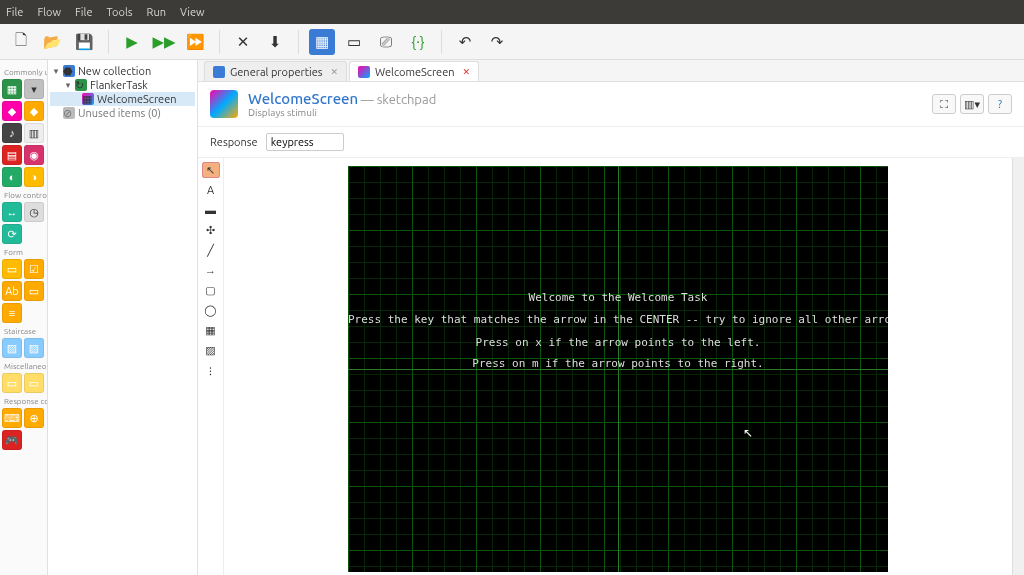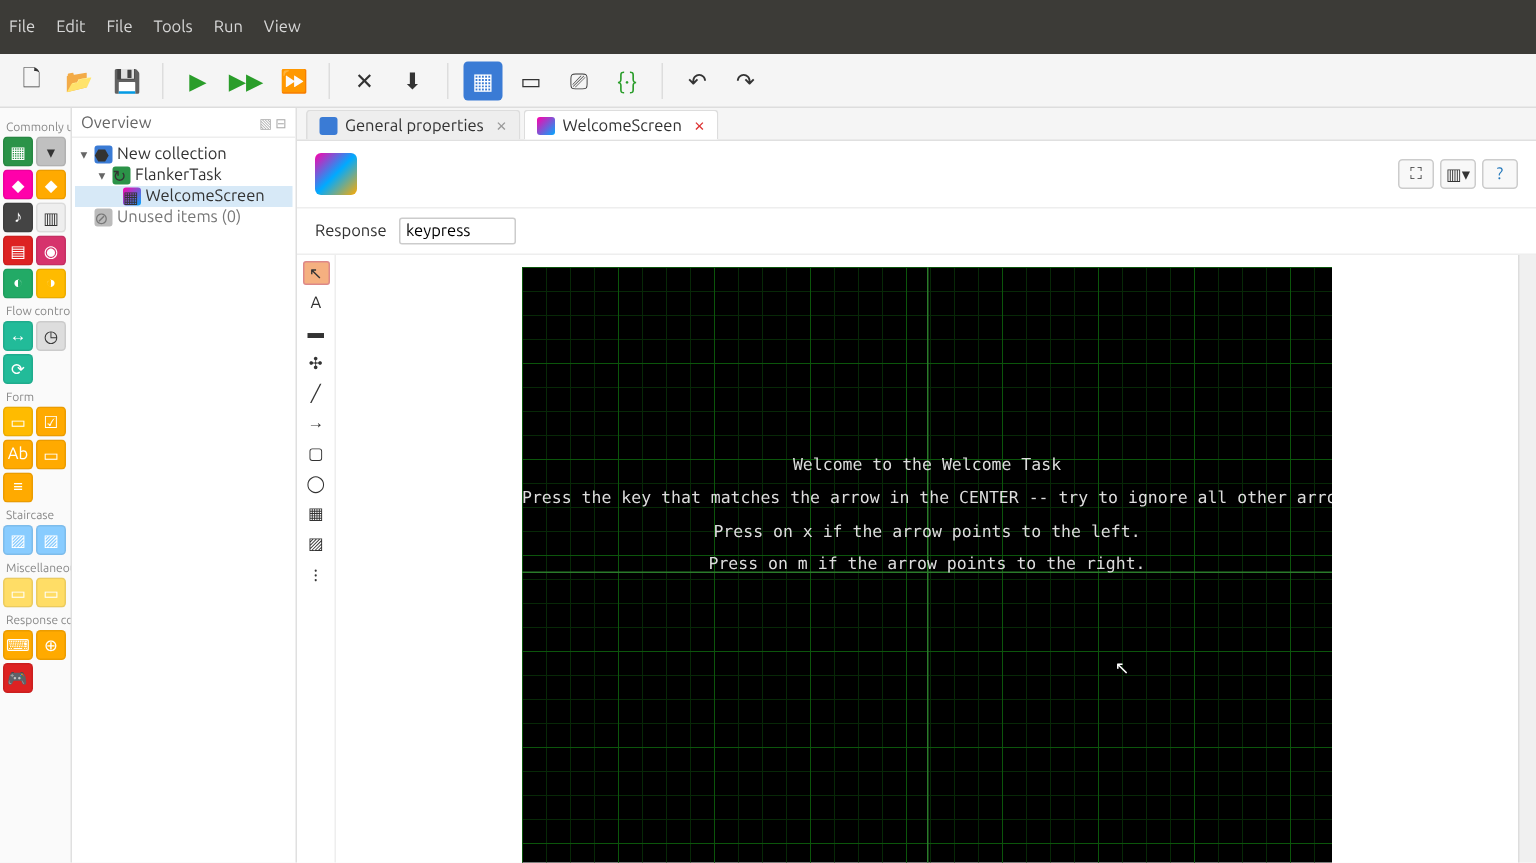--- a/index.html
+++ b/index.html
@@ -1,17 +1,17 @@
 <!DOCTYPE html>
 <html><head>
 <meta charset="utf-8">
 <style>
 *{box-sizing:border-box;margin:0;padding:0;font-family:Ubuntu,"Segoe UI",sans-serif;font-size:11px}
 body{width:1024px;height:575px;background:#f0f0f0;overflow:hidden;color:#333}
-.menubar{height:36px;background:#3c3b37;color:#d6d6d6;display:flex;align-items:center;padding:0 6px;gap:14px;font-size:12px}
+.menubar{height:24px;background:#3c3b37;color:#d6d6d6;display:flex;align-items:center;padding:0 6px;gap:14px;font-size:12px}
 .menubar span{cursor:pointer}
 .toolbar{height:36px;background:#f5f5f5;border-bottom:1px solid #ddd;display:flex;align-items:center;padding:0 8px;gap:6px}
 .tbtn{width:26px;height:26px;display:flex;align-items:center;justify-content:center;border-radius:3px;cursor:pointer;font-size:15px}
 .sep{width:1px;height:24px;background:#ddd;margin:0 4px}
 .main{display:flex;height:calc(100% - 58px)}
 .palette{width:48px;background:#fafafa;border-right:1px solid #e0e0e0;padding:4px 2px;overflow:hidden}
 .palette .hdr{font-size:8px;color:#888;margin:4px 0 2px 2px;white-space:nowrap}
 .prow{display:flex;gap:2px;margin-bottom:2px}
 .pitem{width:20px;height:20px;border-radius:3px;display:flex;align-items:center;justify-content:center;font-size:11px;cursor:grab;border:1px solid rgba(0,0,0,.08)}
 .overview{width:150px;background:#fff;border-right:1px solid #e0e0e0;display:flex;flex-direction:column}
@@ -52,21 +52,21 @@
 .centh{position:absolute;top:50%;left:0;height:1px;width:100%;background:#2a7a2a}
 .stxt{position:absolute;width:100%;text-align:center;color:#ddd;font-family:"DejaVu Sans Mono",monospace;font-size:11px;white-space:nowrap}
 .cursor{position:absolute;color:#fff;font-size:12px}
 .scrollbar{width:12px;background:#f0f0f0;border-left:1px solid #ddd}
 </style>
 </head>
 <body>
 
 <div class="menubar">
   <span>File</span>
-  <span>Edit</span>
+  <span>Flow</span>
   <span>File</span>
   <span>Tools</span>
   <span>Run</span>
   <span>View</span>
 </div>
 
 <div class="toolbar">
   <div class="tbtn">🗋</div>
   <div class="tbtn">📂</div>
   <div class="tbtn">💾</div>
@@ -145,24 +145,20 @@
       <div class="prow">
         <div class="pitem" style="background: rgb(255, 170, 0); color: rgb(255, 255, 255);">⌨</div>
         <div class="pitem" style="background: rgb(255, 170, 0); color: rgb(255, 255, 255);">⊕</div>
       </div>
       <div class="prow">
         <div class="pitem" style="background: rgb(221, 34, 34); color: rgb(255, 255, 255);">🎮</div>
       </div>
     </div>
 
   <div class="overview">
-    <div class="ovhdr">
-      <span>Overview</span>
-      <span style="font-size:9px;color:#aaa">▧ ⊟</span>
-    </div>
     <div class="tree">
       <div class="tnode" style="padding-left:2px">
         <span class="tw">▾</span>
           <span class="tic" style="background:#3a7bd5">⬣</span>
         <span>New collection</span>
       </div>
       <div class="tnode" style="padding-left:14px">
         <span class="tw">▾</span>
           <span class="tic" style="background:#2b9348">↻</span>
         <span>FlankerTask</span>
@@ -188,20 +184,25 @@
       </div>
       <div class="tab active">
         <span class="tic" style="width:12px;height:12px;background:linear-gradient(135deg,#f0a,#0af)"></span>
         <span>WelcomeScreen</span>
         <span class="cl" style="color:#d33">✕</span>
       </div>
     </div>
 
     <div class="ehdr">
       <div class="eicon"></div>
+      <div>
+        <div><span class="etitle">WelcomeScreen</span>
+             <span class="etype">— sketchpad</span></div>
+        <div class="esub">Displays stimuli</div>
+      </div>
       <div class="hbtns">
         <div class="hbtn">⛶</div>
         <div class="hbtn">▥▾</div>
         <div class="hbtn" style="color:#27b">?</div>
       </div>
     </div>
 
     <div class="durrow">
       <span>Response</span>
       <input value="keypress" style="">

